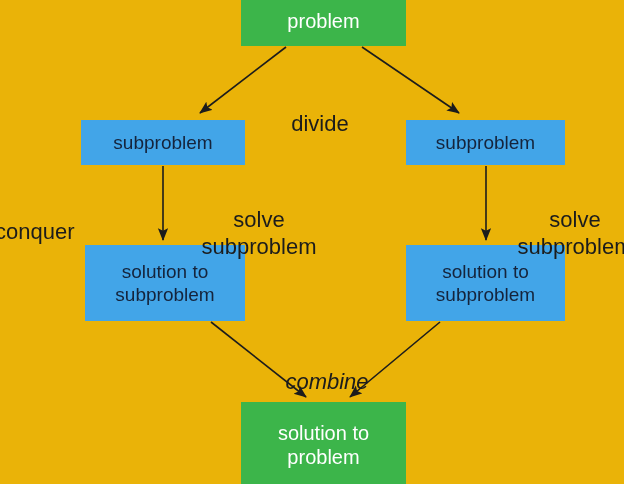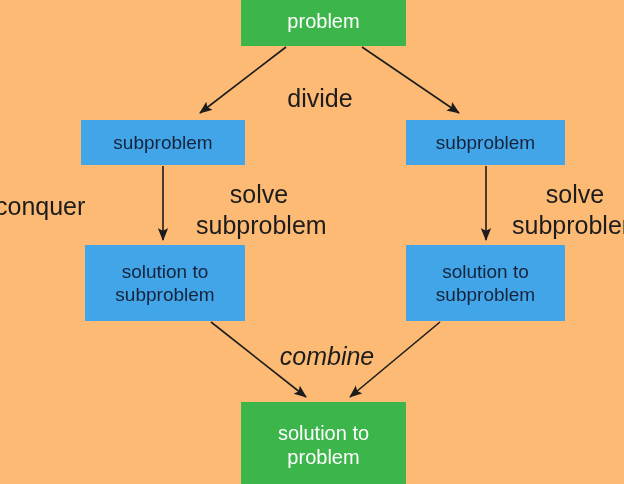--- a/index.html
+++ b/index.html
@@ -8,21 +8,21 @@
     padding: 0;
     background: #ffffff;
   }
   body {
     font-family: "Liberation Sans", sans-serif;
   }
   #canvas {
     position: relative;
     width: 624px;
     height: 484px;
-    background: #fdba74;
+    background: #eab308;
     overflow: hidden;
   }
   #arrow-layer {
     position: absolute;
     left: 0;
     top: 0;
     width: 624px;
     height: 484px;
     pointer-events: none;
   }
@@ -42,24 +42,25 @@
     font-size: 20px;
   }
   .node-blue {
     background: #42a5e8;
     color: #15243c;
     font-size: 19px;
   }
   .edge-label {
     position: absolute;
     color: #1c1c1c;
-    font-size: 25px;
+    font-size: 22px;
     line-height: 1.22;
     text-align: center;
     white-space: pre-line;
+    margin-top: 28px;
   }
 
   
   #node-problem        { left: 241px; top: -4px;  width: 165px; height: 50px; }
   #node-subproblem-left  { left: 81px;  top: 120px; width: 164px; height: 45px; }
   #node-subproblem-right { left: 406px; top: 120px; width: 159px; height: 45px; }
   #node-solution-sub-left  { left: 85px;  top: 245px; width: 160px; height: 76px; }
   #node-solution-sub-right { left: 406px; top: 245px; width: 159px; height: 76px; }
   #node-solution-problem   { left: 241px; top: 402px; width: 165px; height: 86px; }
 

